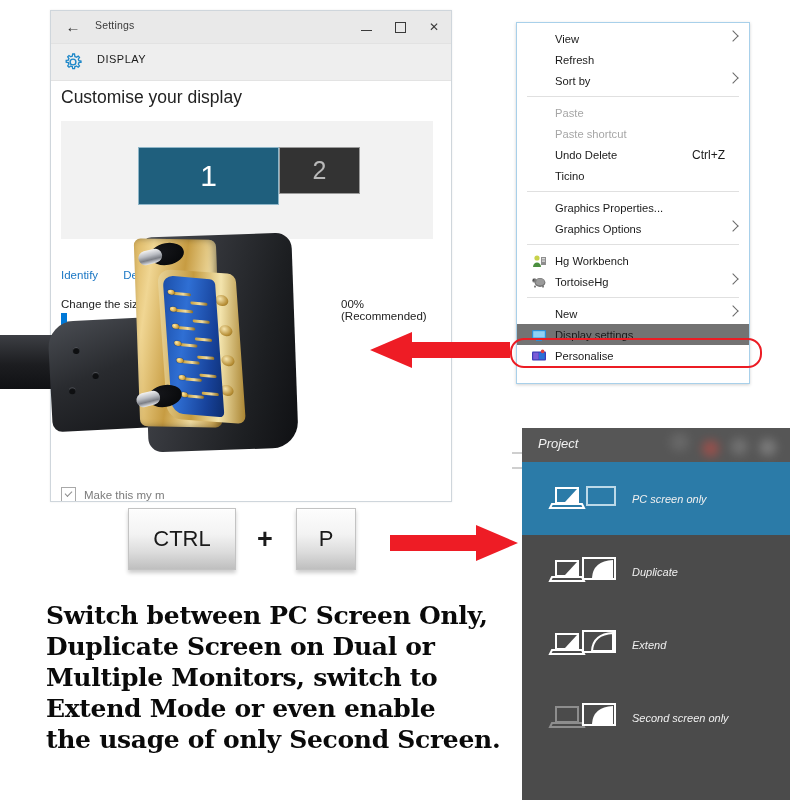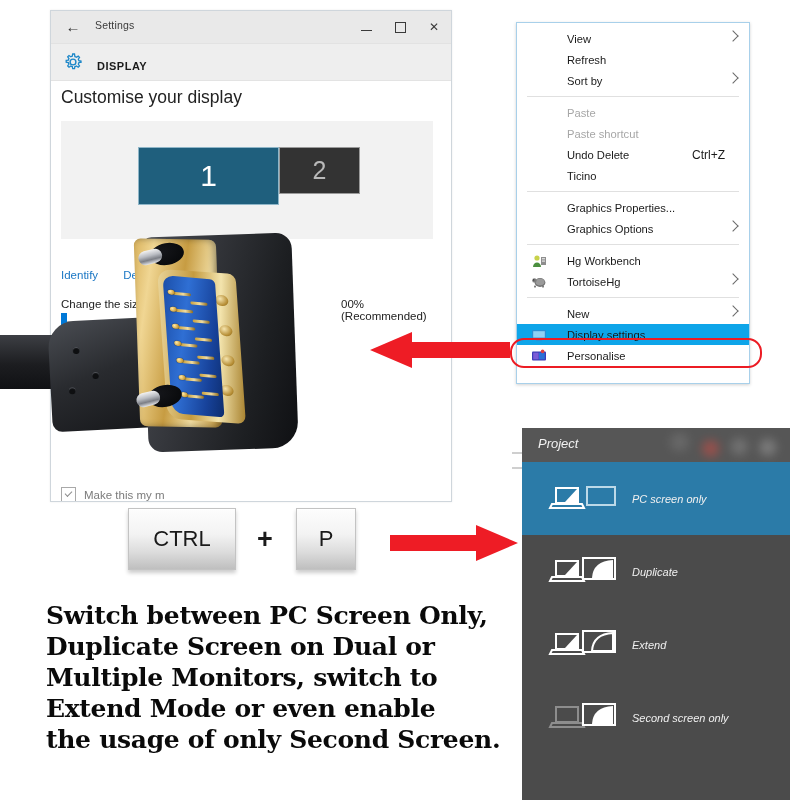--- a/index.html
+++ b/index.html
@@ -34,21 +34,21 @@
         font-size:12px;color:#3a3a3a;}
   .wbtn .min{display:block;width:11px;height:1px;background:#3a3a3a;margin-top:6px;}
   .wbtn .max{display:block;width:9px;height:9px;border:1px solid #3a3a3a;}
   .hdr2{
     position:relative;height:36px;background:#eeeeee;border-bottom:1px solid #e3e3e3;
   }
   .gear{
     position:absolute;left:10px;top:6px;width:24px;height:24px;
   }
   .hdr2-label{
-    position:absolute;left:46px;top:16px;font-size:11px;font-weight:bold;color:#1b1b1b;
+    position:absolute;left:46px;top:9px;font-size:11px;font-weight:normal;color:#1b1b1b;
     letter-spacing:.5px;
   }
   .page-title{
     position:absolute;left:10px;top:76px;font-size:17.5px;color:#222;font-weight:400;
   }
   .monitor-stage{
     position:absolute;left:10px;top:110px;width:372px;height:118px;background:#f2f2f2;
   }
   .mon{position:absolute;display:flex;align-items:center;justify-content:center;}
   .mon1{
@@ -149,32 +149,32 @@
   .arrow svg{display:block;}
 
   
   .ctx{
     position:absolute;left:516px;top:22px;width:232px;height:360px;
     background:#ffffff;border:1px solid #a8d0ea;box-shadow:0 1px 3px rgba(0,0,0,.18);
   }
   .ctx-inner{padding:5px 0 4px 0;}
   .mi{
     position:relative;height:21px;display:flex;align-items:center;
-    font-size:11.2px;color:#1a1a1a;padding-left:50px;box-sizing:border-box;
+    font-size:11.2px;color:#1a1a1a;padding-left:38px;box-sizing:border-box;
   }
   .mi.dis{color:#a6a6a6;}
   .mi .shortcut{position:absolute;right:24px;font-size:12px;color:#1a1a1a;}
   .mi .chev{
     position:absolute;right:12px;top:4px;width:7px;height:7px;
     border-top:1.4px solid #6a6a6a;border-right:1.4px solid #6a6a6a;
     transform:rotate(45deg);
   }
   .mi .mi-ico{position:absolute;left:14px;top:3px;width:16px;height:16px;}
   .sep{height:1px;background:#e0e0e0;margin:5px 10px 5px 10px;}
-  .mi.hl{background:#0ea5e9;}
+  .mi.hl{background:#737373;}
   .ctx-highlight{
     position:absolute;left:510px;top:338px;width:248px;height:26px;
     border:2.5px solid #ec1c24;border-radius:14px;pointer-events:none;
   }
 
   
   .project{
     position:absolute;left:522px;top:428px;width:268px;height:372px;
     background:#4b4b4b;overflow:hidden;font-style:italic;
   }

